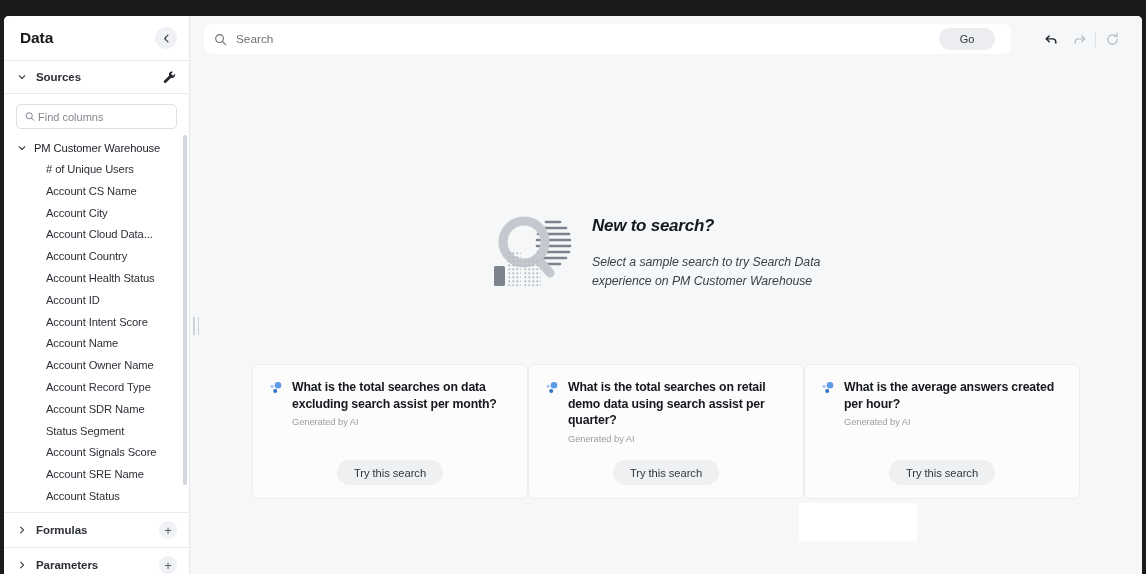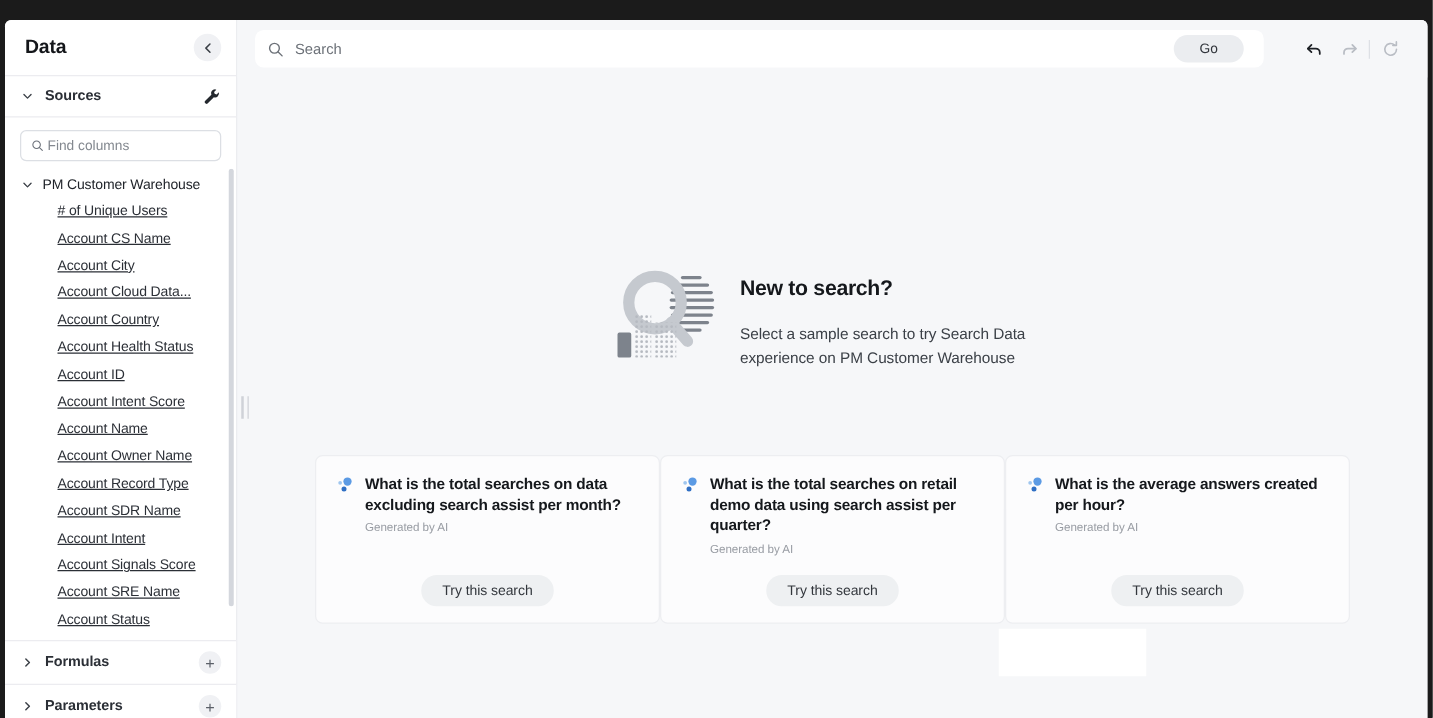--- a/index.html
+++ b/index.html
@@ -115,21 +115,20 @@
   .col-item {
     font-size: 11.2px;
     color: #2b2f36;
     padding-left: 42px;
     height: 21.8px;
     line-height: 21.8px;
     white-space: nowrap;
     overflow: hidden;
     letter-spacing: -0.1px;
     cursor: pointer;
-    text-decoration: underline;
   }
 
   .sb-scrollbar {
     position: absolute;
     right: 2px; top: 0px;
     width: 4px; height: 350px;
     background: #d4d7dd;
     border-radius: 2px;
   }
 
@@ -228,21 +227,21 @@
     padding-top: 0px;
   }
 
   .hero {
     position: absolute;
     left: 0; right: 0; top: 138px;
     display: flex;
     justify-content: center;
     gap: 0px;
   }
-  .hero-inner { display: flex; align-items: flex-end; gap: 20px; }
+  .hero-inner { display: flex; align-items: center; gap: 20px; font-style: italic; }
   .hero-art { width: 92px; height: 92px; flex: 0 0 92px; margin-top: 4px;}
   .hero-text { padding-top: 10px; }
   .hero-title {
     font-size: 17px; font-weight: bold; color: #15181c;
     letter-spacing: -0.25px;
     margin-bottom: 17px;
   }
   .hero-sub {
     font-size: 12.3px; color: #3b4047; line-height: 19px;
     letter-spacing: -0.05px;
@@ -366,21 +365,21 @@
       <div class="col-item">Account City</div>
       <div class="col-item">Account Cloud Data...</div>
       <div class="col-item">Account Country</div>
       <div class="col-item">Account Health Status</div>
       <div class="col-item">Account ID</div>
       <div class="col-item">Account Intent Score</div>
       <div class="col-item">Account Name</div>
       <div class="col-item">Account Owner Name</div>
       <div class="col-item">Account Record Type</div>
       <div class="col-item">Account SDR Name</div>
-      <div class="col-item">Account Intent</div>
+      <div class="col-item">Status Segment</div>
       <div class="col-item">Account Signals Score</div>
       <div class="col-item">Account SRE Name</div>
       <div class="col-item">Account Status</div>
       <div class="col-item">Account Theatre</div>
 
       <div class="sb-scrollbar"></div>
     </div>
 
     <div class="sb-footer">
       <div class="foot-row">

